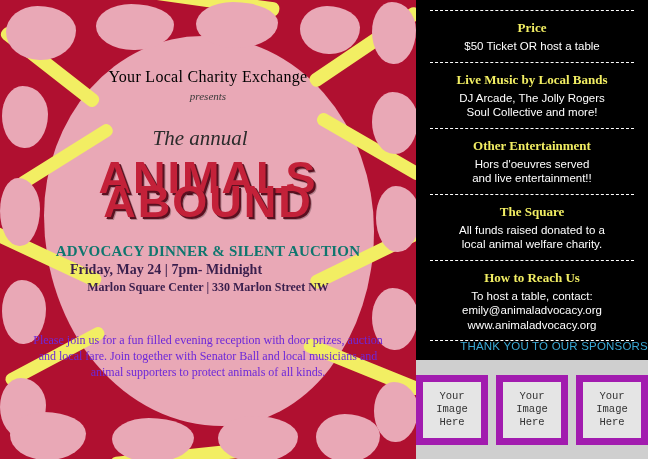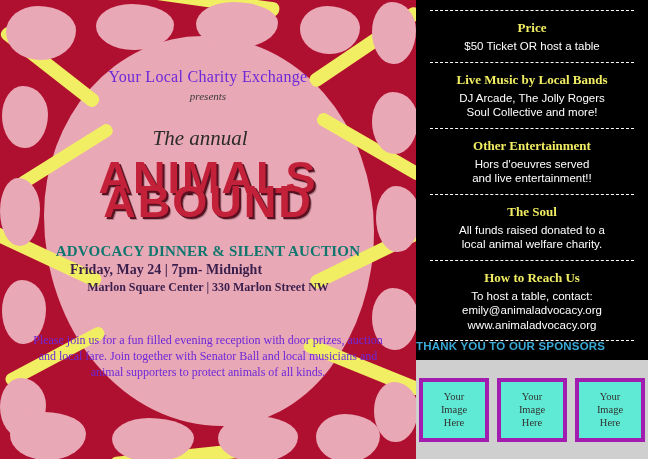--- a/index.html
+++ b/index.html
@@ -56,21 +56,21 @@
     width: 416px; height: 459px;
     color: #2b2b2b;
     text-align: center;
   }
   #org-name {
     position: absolute;
     left: 0; top: 68px;
     width: 416px;
     font-family: "Liberation Serif", serif;
     font-size: 16px;
-    color: #6d28d9;
+    color: #000000;
     letter-spacing: 0.3px;
   }
   #presents {
     position: absolute;
     left: 0; top: 90px;
     width: 416px;
     font-family: "Liberation Serif", serif;
     font-style: italic;
     font-size: 11px;
     color: #3a3a3a;
@@ -171,47 +171,47 @@
   .dashed-rule {
     margin: 8px 14px 0 14px;
     border-top: 1px dashed #ffffff;
     height: 0;
   }
   .dashed-rule.top { margin-top: 10px; }
   #sponsors-title {
     position: absolute;
     left: 416px; top: 340px;
     width: 232px;
-    text-align: left;
+    text-align: right;
     color: #3aa9d6;
     font-family: "Liberation Sans", sans-serif;
-    font-weight: bold;
+    font-weight: normal;
     font-size: 11.5px;
     letter-spacing: 0.2px;
   }
   #sponsor-strip {
     position: absolute;
     left: 416px; top: 360px;
     width: 232px; height: 99px;
     background: #cfcfcf;
     display: flex;
     align-items: center;
     justify-content: center;
     gap: 8px;
   }
   .sponsor-box {
     width: 62px;
     height: 56px;
-    background: #5eead4;
-    border: 4px solid #a21caf;
+    background: #e5e5e5;
+    border: 7px solid #a21caf;
     display: flex;
     align-items: center;
     justify-content: center;
     text-align: center;
-    font-family: Liberation Serif, serif;
+    font-family: Liberation Mono, monospace;
     font-size: 10.5px;
     line-height: 13px;
     color: #333333;
   }
 </style>
 </head>
 <body>
 
 <div id="page">
 
@@ -277,21 +277,21 @@
           <div class="info-heading">Live Music by Local Bands</div>
           <div class="info-body">DJ Arcade, The Jolly Rogers<br>Soul Collective and more!</div>
         </div>
         <div class="dashed-rule"></div>
         <div class="info-block">
           <div class="info-heading">Other Entertainment</div>
           <div class="info-body">Hors d'oeuvres served<br>and live entertainment!!</div>
         </div>
         <div class="dashed-rule"></div>
         <div class="info-block">
-          <div class="info-heading">The Soul</div>
+          <div class="info-heading">The Square</div>
           <div class="info-body">All funds raised donated to a<br>local animal welfare charity.</div>
         </div>
         <div class="dashed-rule"></div>
         <div class="info-block">
           <div class="info-heading">How to Reach Us</div>
           <div class="info-body">To host a table, contact:<br>emily@animaladvocacy.org<br>www.animaladvocacy.org</div>
         </div>
         <div class="dashed-rule"></div>
       </div>
   </div>

